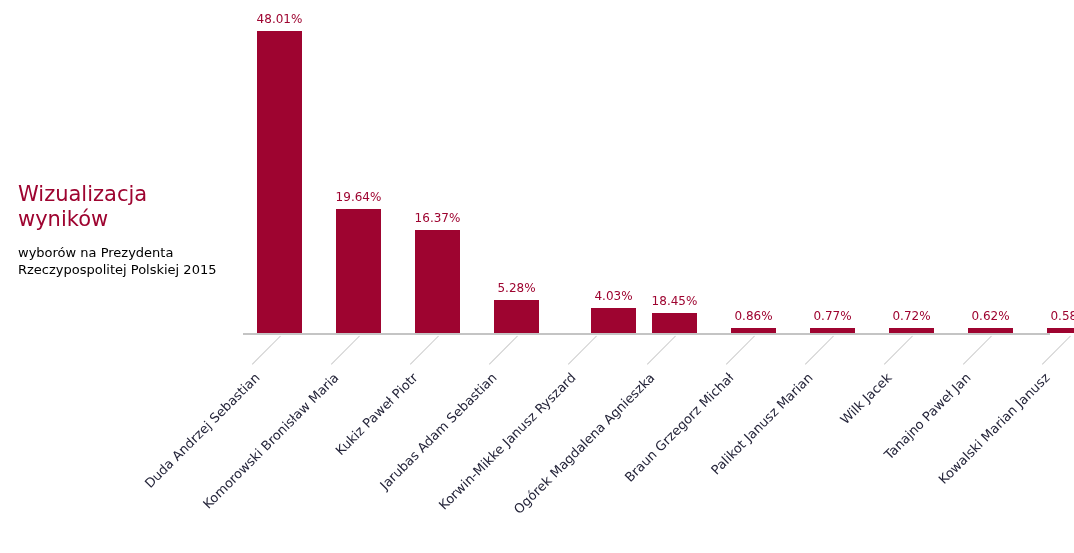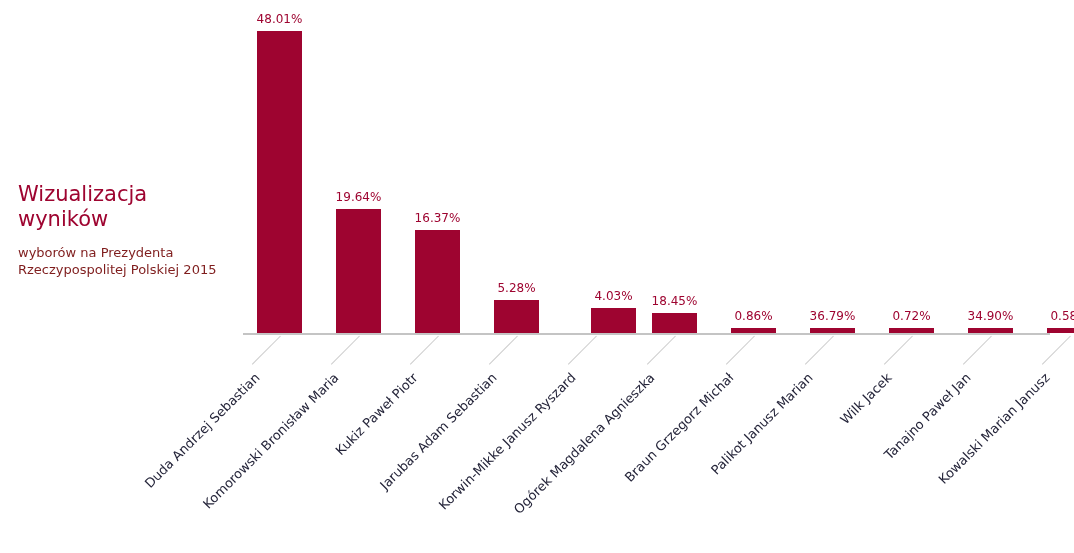--- a/index.html
+++ b/index.html
@@ -24,21 +24,21 @@
     width: 225px;
   }
   #chart-title {
     color: #9E0430;
     font-size: 21px;
     line-height: 25px;
     font-weight: 400;
     white-space: pre-line;
   }
   #chart-subtitle {
-    color: #7f1d1d;
+    color: #000000;
     font-size: 13px;
     line-height: 17px;
     font-weight: 400;
     margin-top: 12px;
     white-space: pre-line;
   }
 
   
   #plot-area {
     position: absolute;
@@ -139,29 +139,29 @@
       <div class="bar-group" style="left: 409px; height: 40px;">
         <div class="bar" style="height: 20px; background: rgb(158, 4, 48);"></div>
         <div class="bar-value" style="bottom: 25px; color: rgb(158, 4, 48);">18.45%</div>
       </div>
       <div class="bar-group" style="left: 488px; height: 25px; margin-top: 43px;">
         <div class="bar" style="height: 5px; background: rgb(158, 4, 48);"></div>
         <div class="bar-value" style="bottom: 10px; color: rgb(158, 4, 48);">0.86%</div>
       </div>
       <div class="bar-group" style="left: 567px; height: 25px;">
         <div class="bar" style="height: 5px; background: rgb(158, 4, 48);"></div>
-        <div class="bar-value" style="bottom: 10px; color: rgb(158, 4, 48);">36.79%</div>
+        <div class="bar-value" style="bottom: 10px; color: rgb(158, 4, 48);">0.77%</div>
       </div>
       <div class="bar-group" style="left: 646px; height: 25px;">
         <div class="bar" style="height: 5px; background: rgb(158, 4, 48);"></div>
         <div class="bar-value" style="bottom: 10px; color: rgb(158, 4, 48);">0.72%</div>
       </div>
       <div class="bar-group" style="left: 725px; height: 25px;">
         <div class="bar" style="height: 5px; background: rgb(158, 4, 48);"></div>
-        <div class="bar-value" style="bottom: 10px; color: rgb(158, 4, 48);">34.90%</div>
+        <div class="bar-value" style="bottom: 10px; color: rgb(158, 4, 48);">0.62%</div>
       </div>
       <div class="bar-group" style="left: 804px; height: 25px;">
         <div class="bar" style="height: 5px; background: rgb(158, 4, 48);"></div>
         <div class="bar-value" style="bottom: 10px; color: rgb(158, 4, 48);">0.58%</div>
       </div>
     </div>
 </div>
 
 <div id="labels-area">
     <div class="tick-leader" style="left: 36.5px;"></div>

